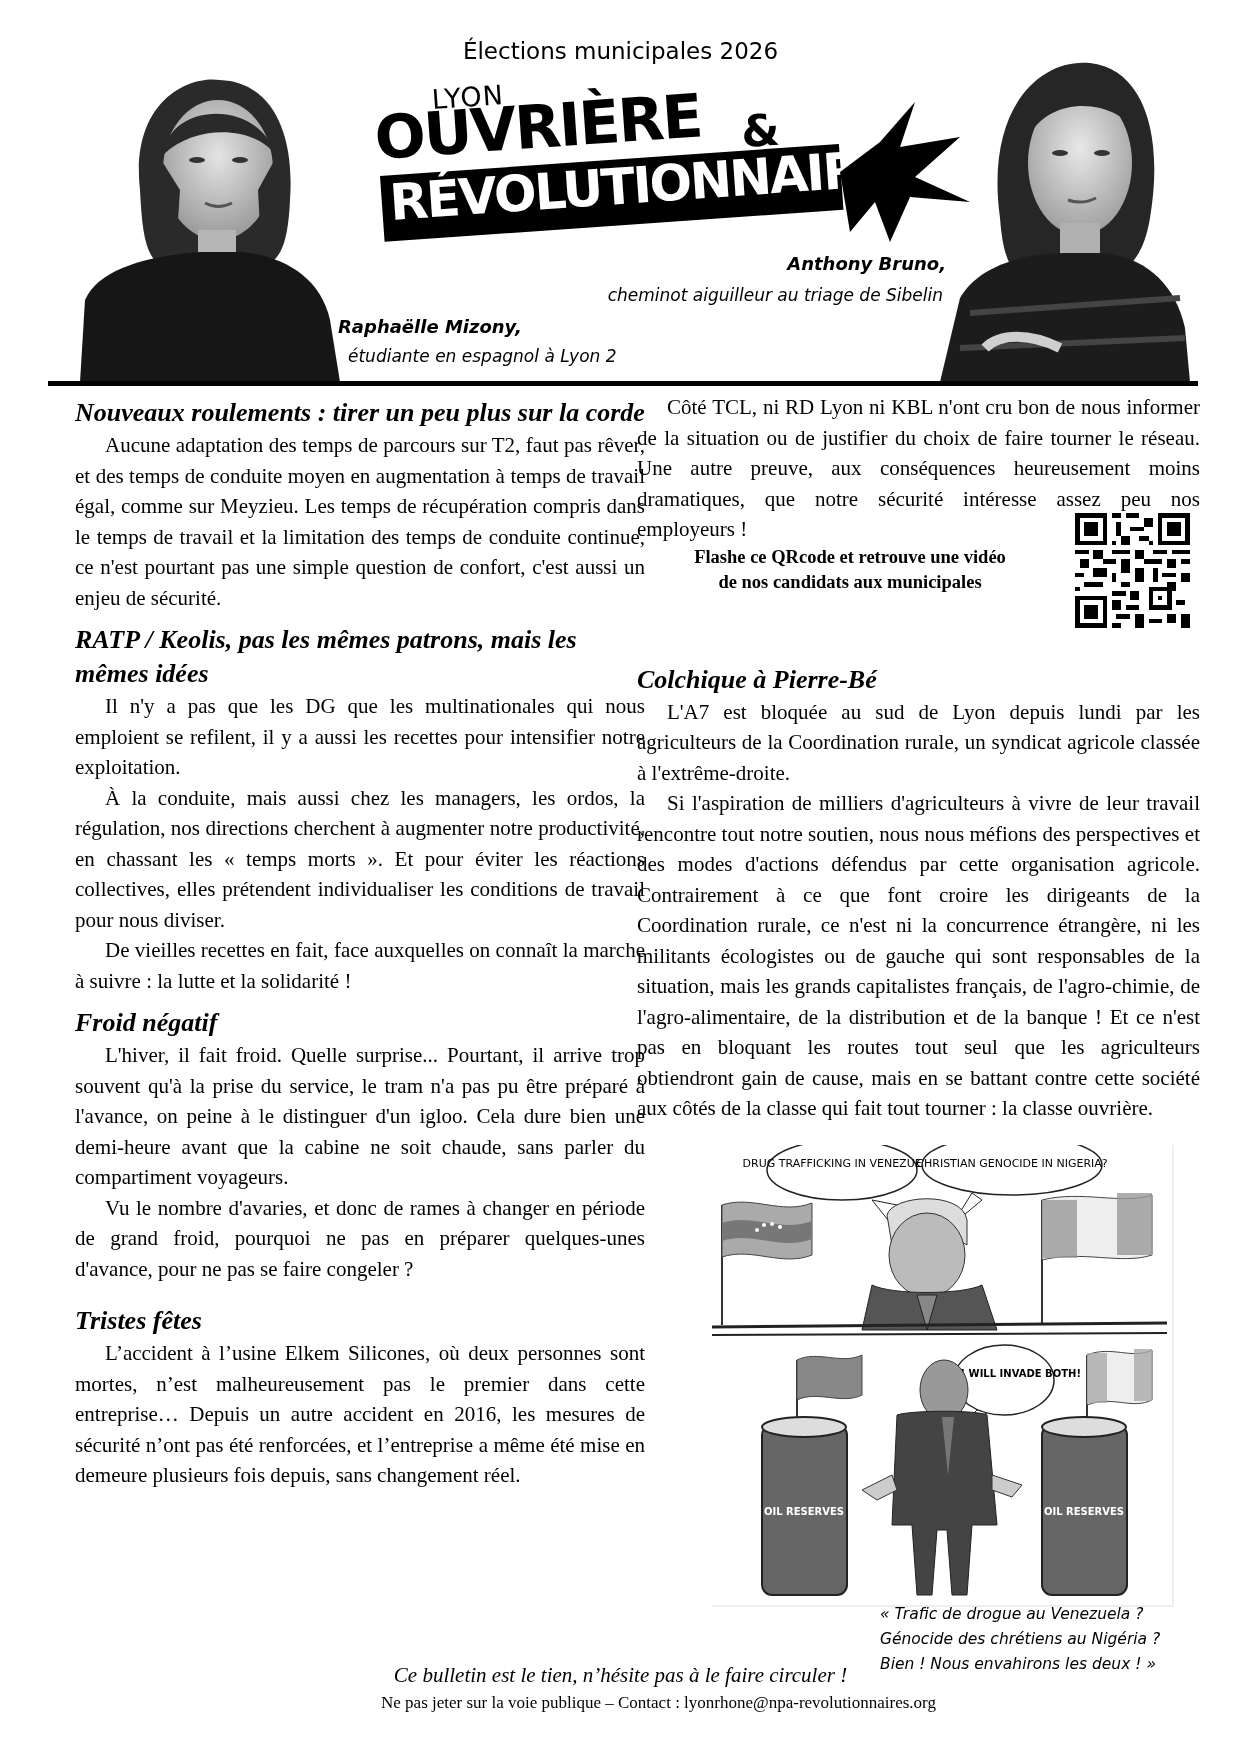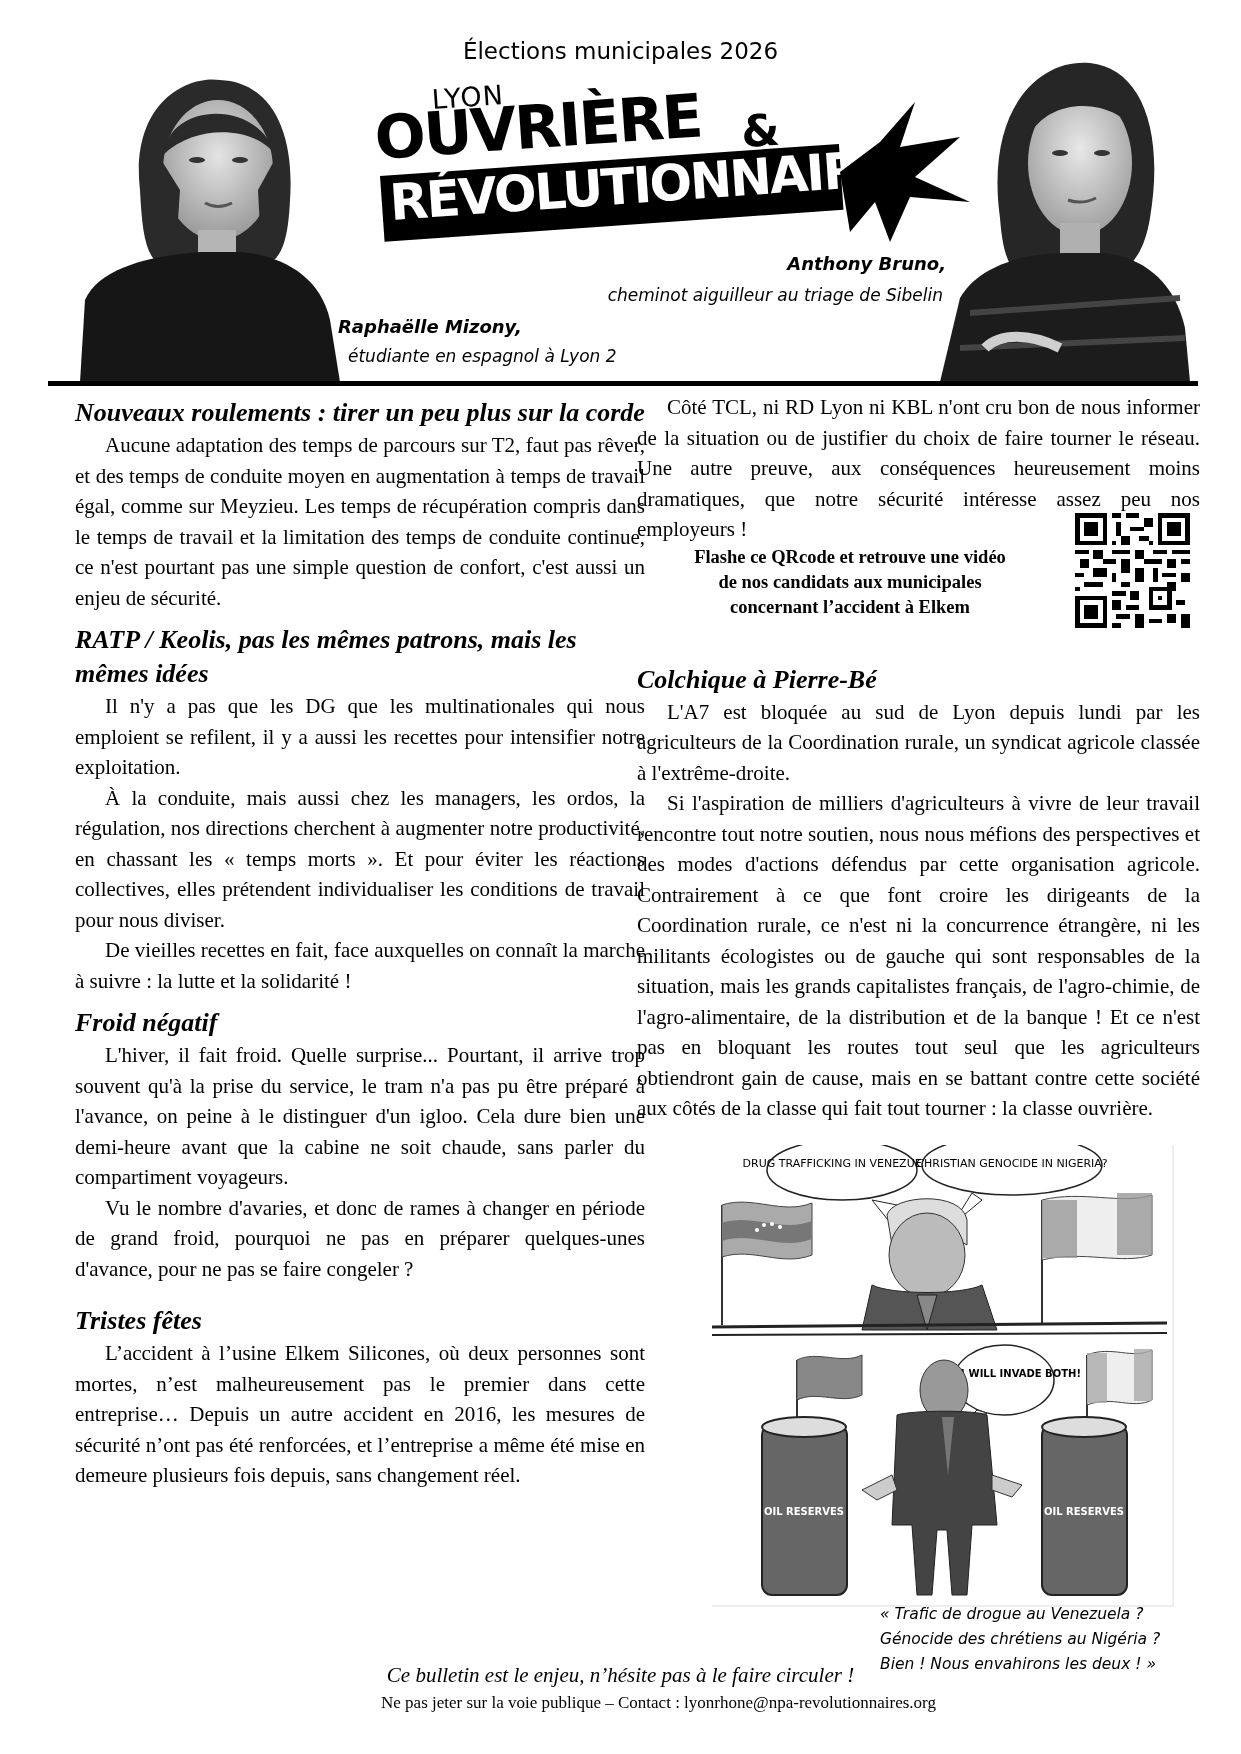--- a/index.html
+++ b/index.html
@@ -137,21 +137,20 @@
     <p>L’accident à l’usine Elkem Silicones, où deux personnes sont mortes, n’est malheureusement pas le premier dans cette entreprise… Depuis un autre accident en 2016, les mesures de sécurité n’ont pas été renforcées, et l’entreprise a même été mise en demeure plusieurs fois depuis, sans changement réel.</p>
   </section>
 </div>
 
 <div class="abs col col-right">
   <p>Côté TCL, ni RD Lyon ni KBL n'ont cru bon de nous informer de la situation ou de justifier du choix de faire tourner le réseau. Une autre preuve, aux conséquences heureusement moins dramatiques, que notre sécurité intéresse assez peu nos employeurs !</p>
   <div class="qr-row">
     <div class="qr-text">
       <div>Flashe ce QRcode et retrouve une vidéo</div>
       <div>de nos candidats aux municipales</div>
-      <div>concernant l’accident à Elkem</div>
     </div>
     <svg class="qr-code" viewBox="0 0 25 25" shape-rendering="crispEdges">
       <rect width="25" height="25" fill="#fff"></rect>
       <g fill="#000">
         <rect x="0" y="0" width="7" height="7"></rect>
           <rect x="1" y="1" width="5" height="5" fill="#fff"></rect>
           <rect x="2" y="2" width="3" height="3"></rect>
         <rect x="18" y="0" width="7" height="7"></rect>
           <rect x="19" y="1" width="5" height="5" fill="#fff"></rect>
           <rect x="20" y="2" width="3" height="3"></rect>
@@ -263,14 +262,14 @@
     <ellipse cx="372" cy="282" rx="42" ry="10" fill="#ddd" stroke="#222" stroke-width="2"></ellipse>
     <text x="372" y="370" text-anchor="middle" font-size="10" font-weight="bold" fill="#fff">OIL RESERVES</text>
   </svg>
 </div>
 <div class="abs caption">
   <div>« Trafic de drogue au Venezuela ?</div>
   <div>Génocide des chrétiens au Nigéria ?</div>
   <div>Bien ! Nous envahirons les deux ! »</div>
 </div>
 
-<div class="abs footer-slogan">Ce bulletin est le enjeu, n’hésite pas à le faire circuler !</div>
+<div class="abs footer-slogan">Ce bulletin est le tien, n’hésite pas à le faire circuler !</div>
 <div class="abs footer-contact">Ne pas jeter sur la voie publique – Contact : lyonrhone@npa-revolutionnaires.org</div>
 
 </body></html>

